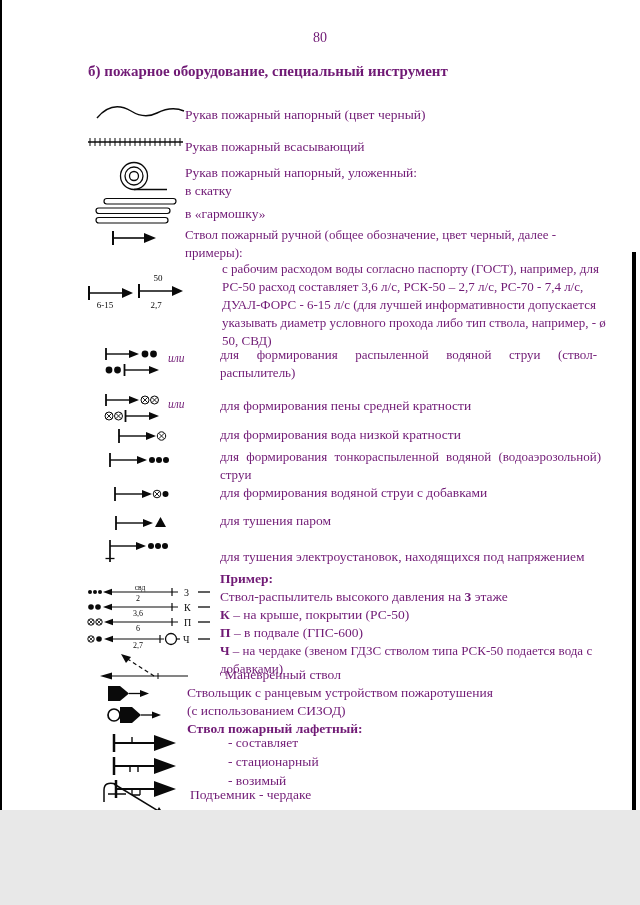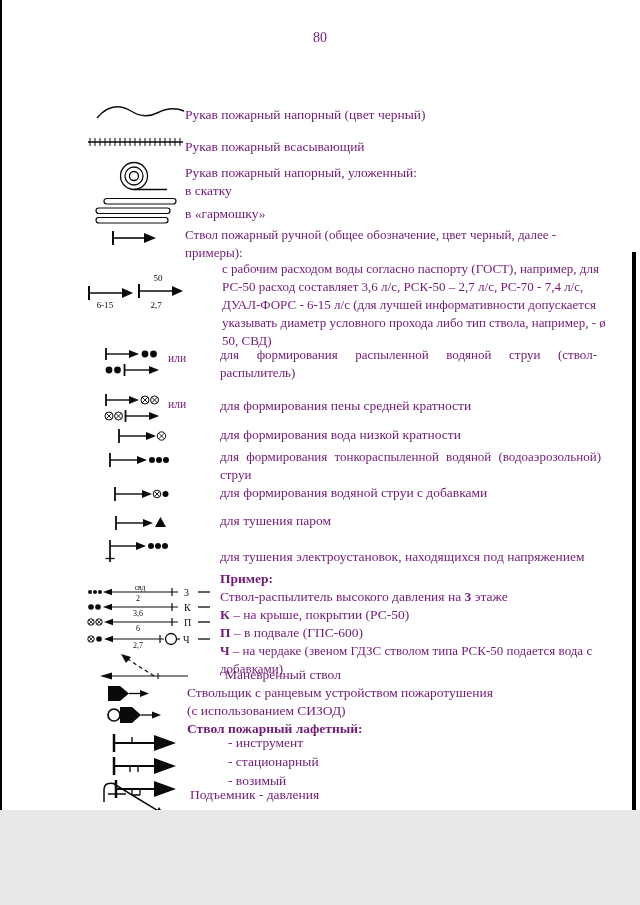--- a/index.html
+++ b/index.html
@@ -6,38 +6,39 @@
   #page{
     position:relative;width:640px;height:810px;background:#ffffff;
     font-family:"Liberation Serif","DejaVu Serif",serif;color:#701a75;
     overflow:hidden;margin:0 auto;
   }
   .abs{position:absolute;}
   .txt{font-size:13.5px;line-height:18px;white-space:nowrap;}
   .par{font-size:13px;line-height:18px;white-space:normal;}
   .just{text-align:justify;}
   .b{font-weight:bold;}
-  .or{font-size:11.5px;}
+  .or{font-style:italic;font-size:11.5px;}
   svg{display:block;overflow:visible;}
   svg text{font-family:"Liberation Serif","DejaVu Serif",serif;fill:#0a0a0a;}
   .pageno{width:100%;text-align:center;font-size:14px;}
   .edge{background:#000;}
 </style>
 </head>
 <body>
 
 <div id="page">
 
   <div class="abs edge" style="left:0;top:0;width:2px;height:905px;"></div>
   <div class="abs edge" style="left:632px;top:252px;width:4px;height:653px;"></div>
   <div class="abs edge" style="left:392px;top:898px;width:248px;height:7px;"></div>
   <div class="abs" style="left:368px;top:900px;width:22px;height:4px;background:#9a9a9a;"></div>
 
   <div class="abs pageno" style="top:30px;left:0;">80</div>
 
+  <div class="abs txt b" style="left:88px;top:62px;font-size:15px;">б) пожарное оборудование, специальный инструмент</div>
 
   <div class="abs" style="left:95px;top:102px;">
     <svg width="92" height="22" viewBox="0 0 92 22">
       <path d="M2 16 C12 4 24 2 36 9 C44 14 52 16 62 11 C72 6 82 6 89 9" fill="none" stroke="#0a0a0a" stroke-width="1.4"></path>
     </svg>
   </div>
   <div class="abs txt" style="left:185px;top:106px;">Рукав пожарный напорный (цвет черный)</div>
 
   <div class="abs" style="left:87px;top:136px;">
     <svg width="98" height="12" viewBox="0 0 98 12">
@@ -292,26 +293,26 @@
       <path d="M22 34 V40 M30 34 V40" stroke="#0a0a0a" stroke-width="1.4"></path>
       <polygon points="46,26 68,34 46,42" fill="#0a0a0a"></polygon>
 
       <path d="M8 48 V66" stroke="#0a0a0a" stroke-width="2.5"></path>
       <path d="M0 62 H18" stroke="#0a0a0a" stroke-width="1.5"></path>
       <path d="M8 57 H46" stroke="#0a0a0a" stroke-width="1.8"></path>
       <path d="M24 57 V63 M32 57 V63 M24 63 H32" stroke="#0a0a0a" stroke-width="1.3" fill="none"></path>
       <polygon points="46,49 68,57 46,65" fill="#0a0a0a"></polygon>
     </svg>
   </div>
-  <div class="abs txt" style="left:228px;top:734px;">- инструмент</div>
+  <div class="abs txt" style="left:228px;top:734px;">- составляет</div>
   <div class="abs txt" style="left:228px;top:753px;">- стационарный</div>
   <div class="abs txt" style="left:228px;top:772px;text-align:right;">- возимый</div>
 
   <div class="abs" style="left:98px;top:778px;">
     <svg width="78" height="42" viewBox="0 0 78 42">
       <path d="M6 24 V12 Q6 3 18 6" fill="none" stroke="#0a0a0a" stroke-width="1.5"></path>
       <path d="M16 6 L62 34" stroke="#0a0a0a" stroke-width="1.5"></path>
       <polygon points="67,38 57,36 61,29" fill="#0a0a0a"></polygon>
     </svg>
   </div>
-  <div class="abs txt" style="left:190px;top:786px;">Подъемник - давления</div>
+  <div class="abs txt" style="left:190px;top:786px;">Подъемник - чердаке</div>
 
 </div>
 
 </body></html>

